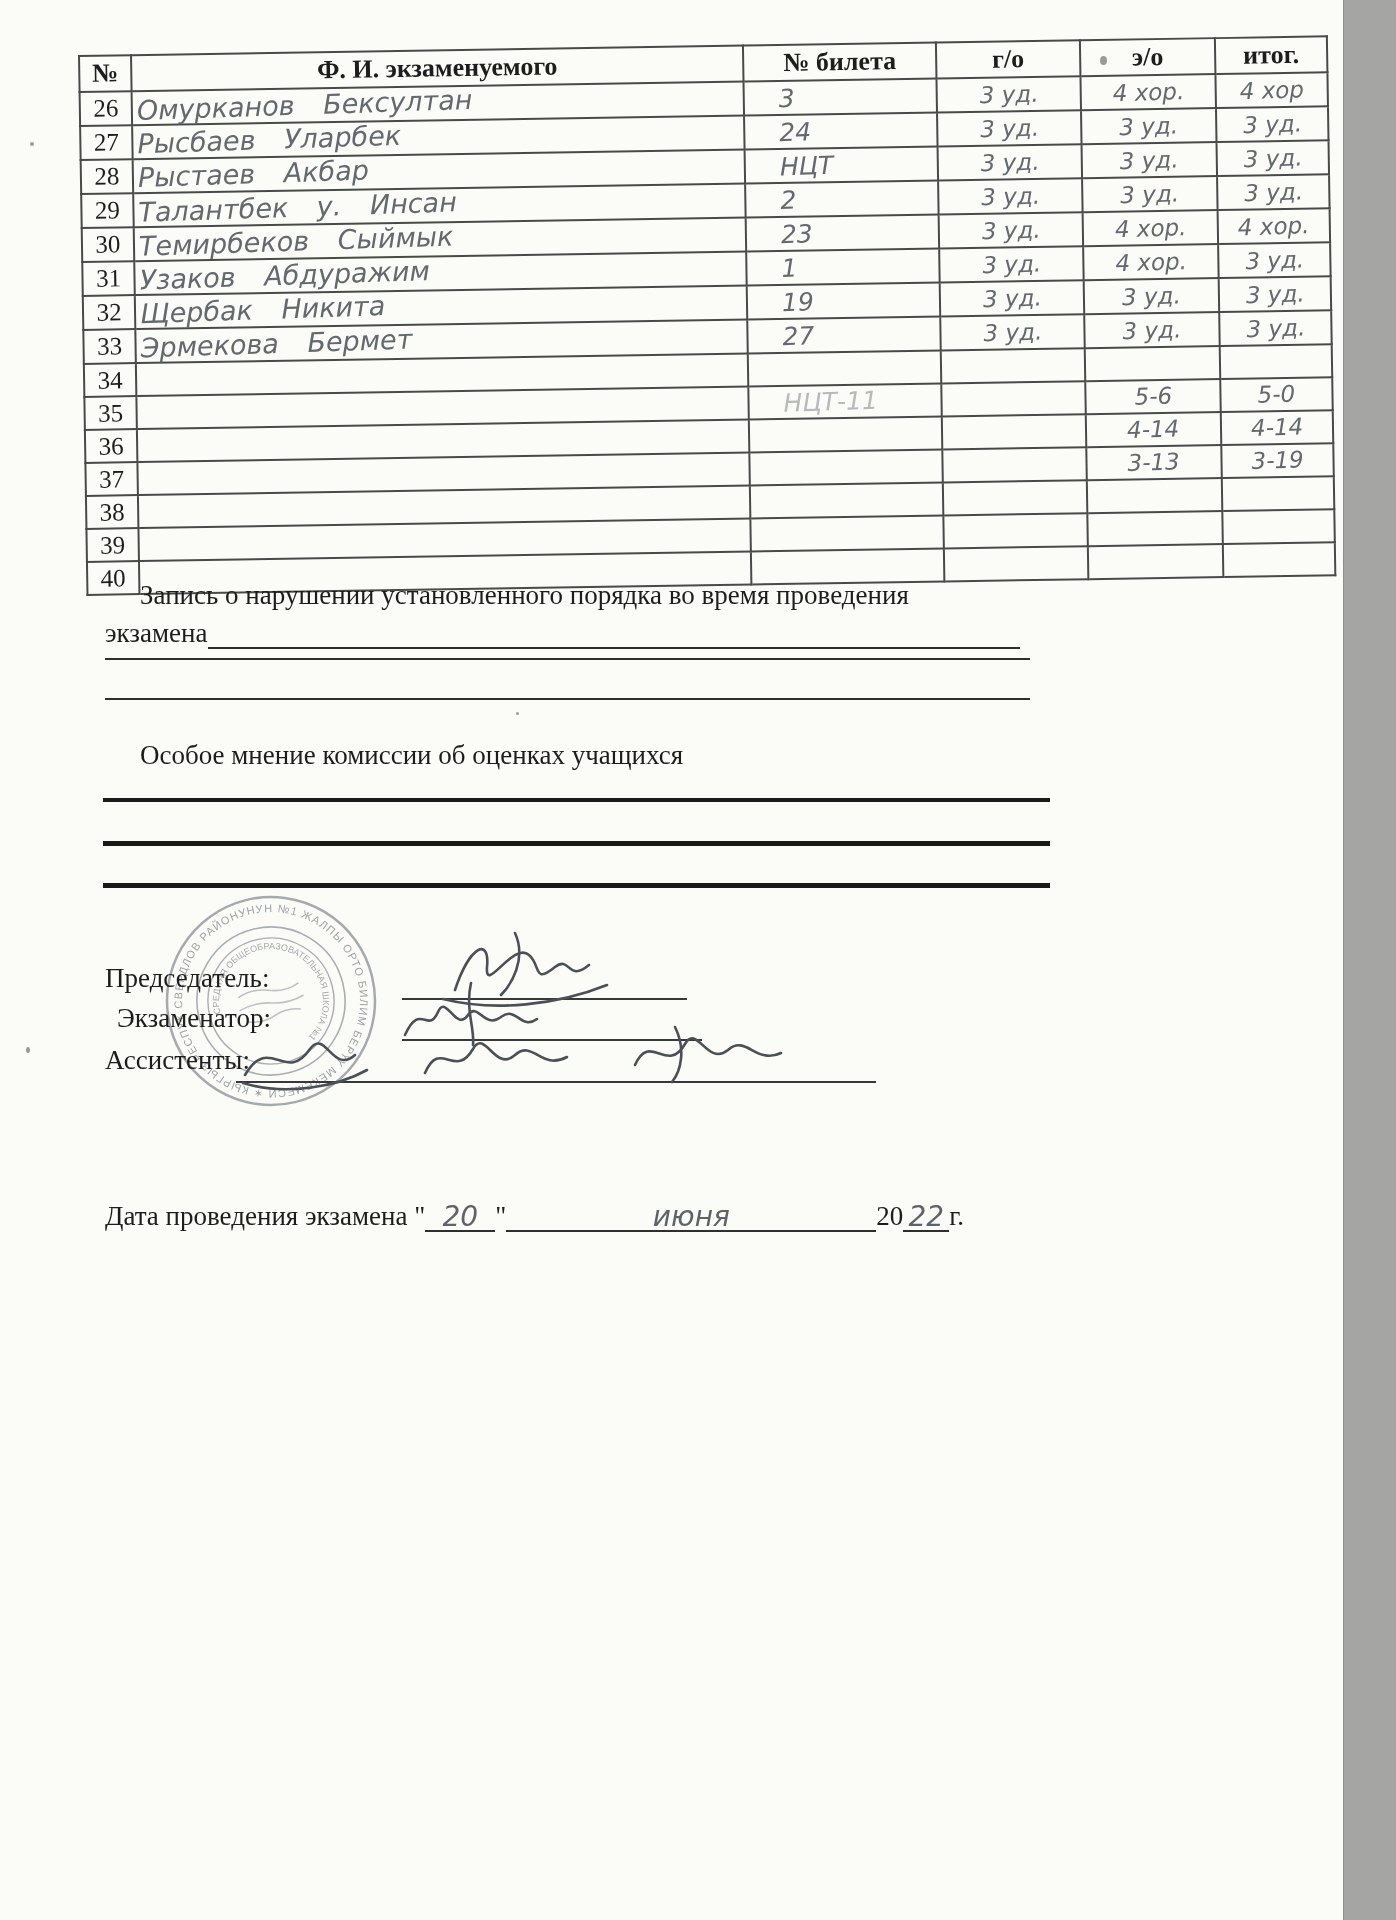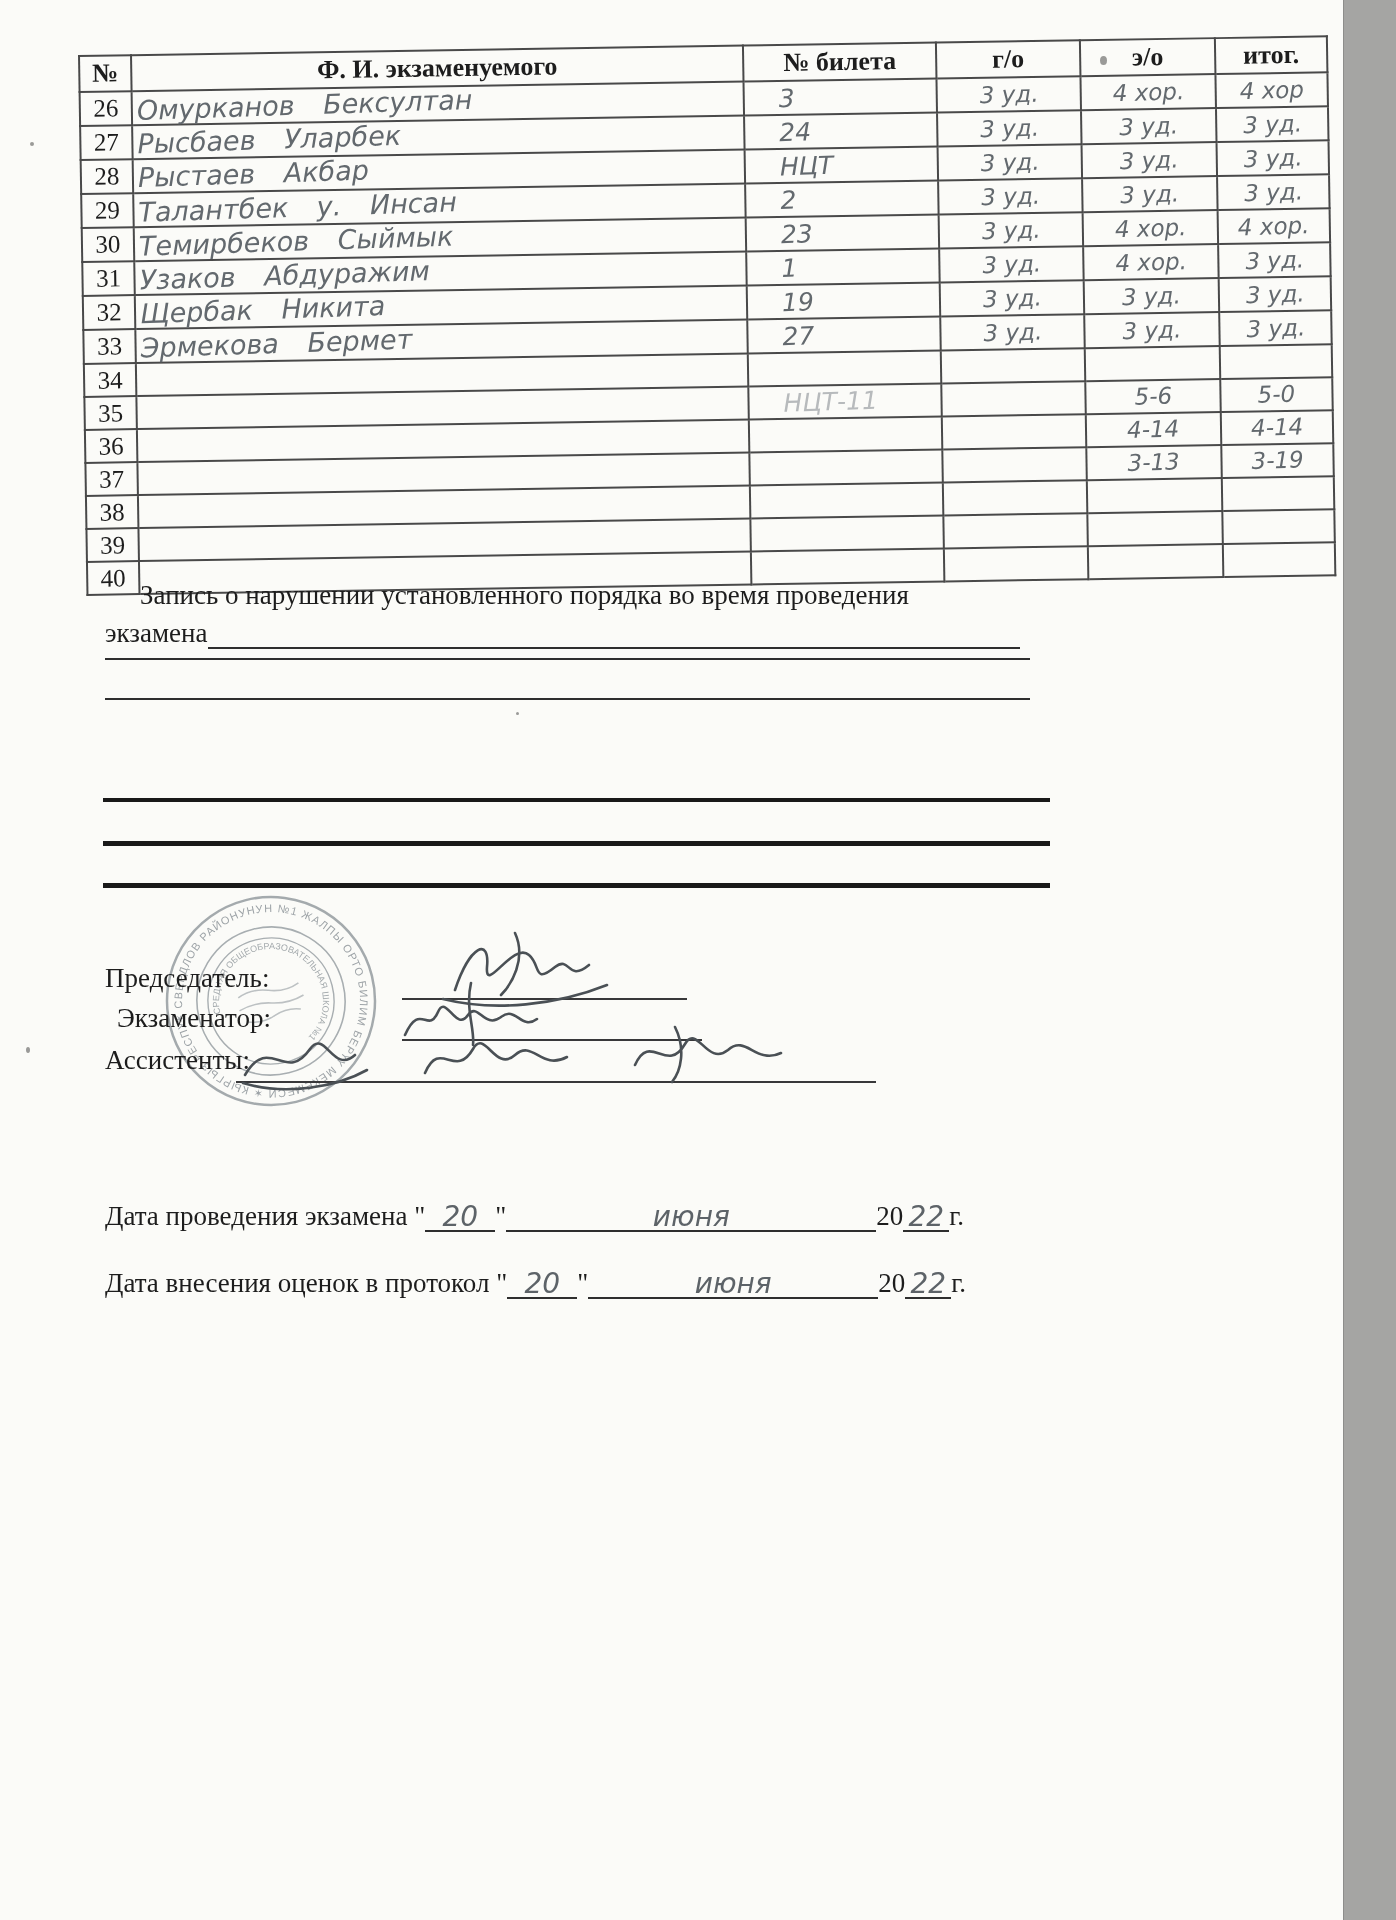--- a/index.html
+++ b/index.html
@@ -194,20 +194,21 @@
     </table>
   </div>
 
   <div class="ptext" style="left:105px;top:617px;">
     <span>экзамена</span><span class="uline" style="width:812px;"></span>
   </div>
   <div class="ptext" style="left:140px;top:580px;">Запись о нарушении установленного порядка во время проведения</div>
   <div class="hline" style="left:105px;top:658px;width:925px;"></div>
   <div class="hline" style="left:105px;top:698px;width:925px;"></div>
 
+  <div class="ptext" style="left:140px;top:740px;">Особое мнение  комиссии об оценках учащихся</div>
   <div class="thick" style="left:103px;top:798px;width:947px;height:4px;"></div>
   <div class="thick" style="left:103px;top:841px;width:947px;height:5px;"></div>
   <div class="thick" style="left:103px;top:883px;width:947px;height:5px;"></div>
 
   <svg class="stamp" width="222" height="222" viewBox="0 0 222 222">
     <defs>
       <path id="oc" d="M111,111 m-89,0 a89,89 0 1,1 178,0 a89,89 0 1,1 -178,0"></path>
       <path id="ic" d="M111,111 m-52,0 a52,52 0 1,1 104,0 a52,52 0 1,1 -104,0"></path>
     </defs>
     <circle cx="111" cy="111" r="104" fill="none" stroke="#969da1" stroke-width="2.5"></circle>
@@ -247,17 +248,14 @@
       <path d="M30,160 C55,118 70,170 95,134 C110,113 118,160 140,140 M28,168 C70,181 122,172 152,155"></path>
       <path d="M210,158 C225,123 240,165 258,134 C270,113 280,158 300,140 C318,124 326,156 352,142"></path>
       <path d="M420,150 C435,116 452,160 470,129 C482,108 492,152 513,135 C531,119 541,150 566,138 M460,112 C471,134 466,156 457,167"></path>
     </g>
   </svg>
 
   <div class="ptext" style="left:105px;top:1200px;">
     <span>Дата проведения экзамена "</span><span class="uline" style="width:70px;"><span class="hw-inline">20</span></span><span>"</span><span class="uline" style="width:370px;"><span class="hw-inline">июня</span></span><span>20</span><span class="uline" style="width:46px;"><span class="hw-inline">22</span></span><span>г.</span>
   </div>
 
-  <div class="ptext" style="left:105px;top:1267px;">
-    <span>Дата внесения оценок в протокол "</span><span class="uline" style="width:70px;"><span class="hw-inline">20</span></span><span>"</span><span class="uline" style="width:290px;"><span class="hw-inline">июня</span></span><span>20</span><span class="uline" style="width:46px;"><span class="hw-inline">22</span></span><span>г.</span>
-  </div>
 
 </div>
 
 </body></html>

